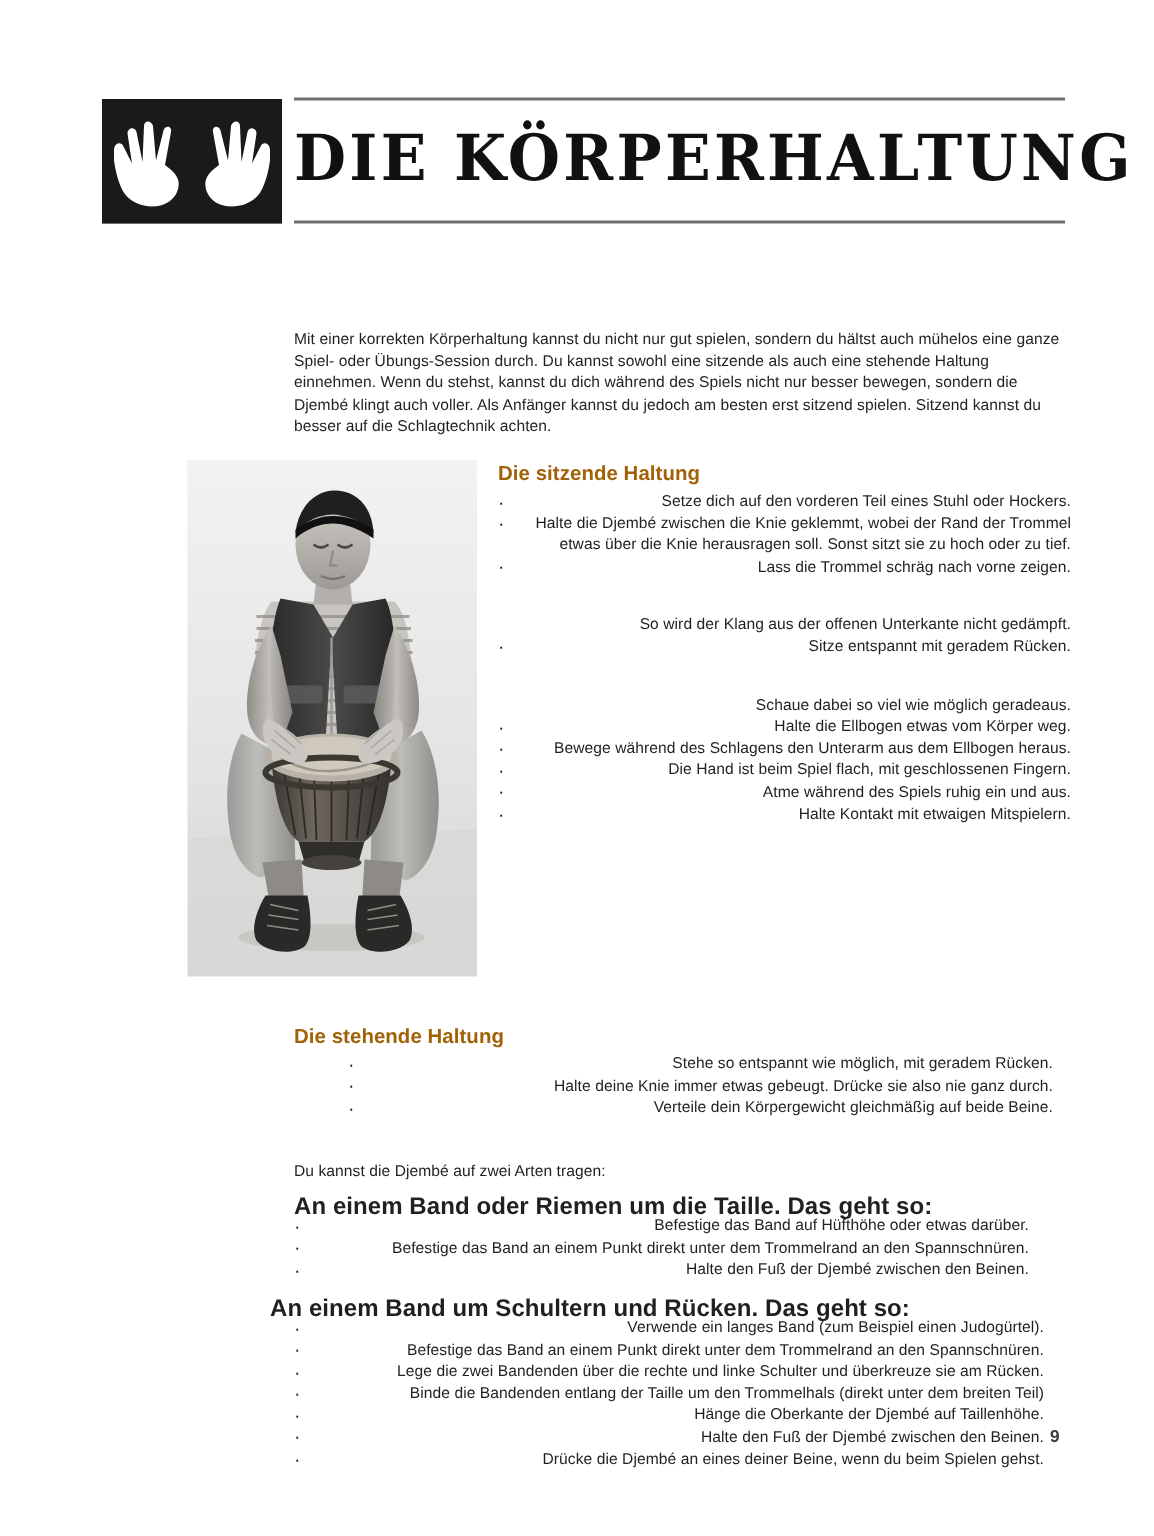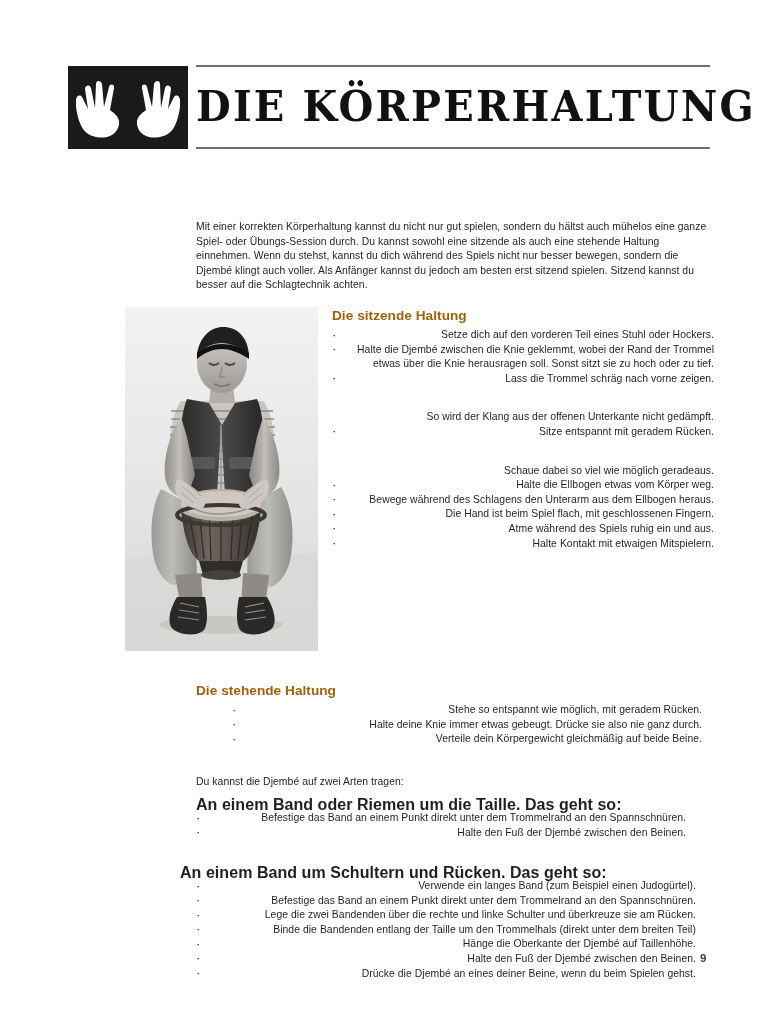--- a/index.html
+++ b/index.html
@@ -353,20 +353,23 @@
 </div>
 
 <div class="txt" id="carry-intro">
   <p class="plain">Du kannst die Djembé auf zwei Arten tragen:</p>
 </div>
 
 <div class="subheading" id="waist-heading">An einem Band oder Riemen um die Taille. Das geht so:</div>
 <div class="txt" id="waist-list">
   <ul class="bullets">
     <li>
+      <span>Befestige das Band auf Hüfthöhe oder etwas darüber.</span>
+    </li>
+    <li>
       <span>Befestige das Band an einem Punkt direkt unter dem Trommelrand an den Spannschnüren.</span>
     </li>
     <li>
       <span>Halte den Fuß der Djembé zwischen den Beinen.</span>
     </li>
   </ul>
 </div>
 
 <div class="subheading" id="shoulder-heading">An einem Band um Schultern und Rücken. Das geht so:</div>
 <div class="txt" id="shoulder-list">

